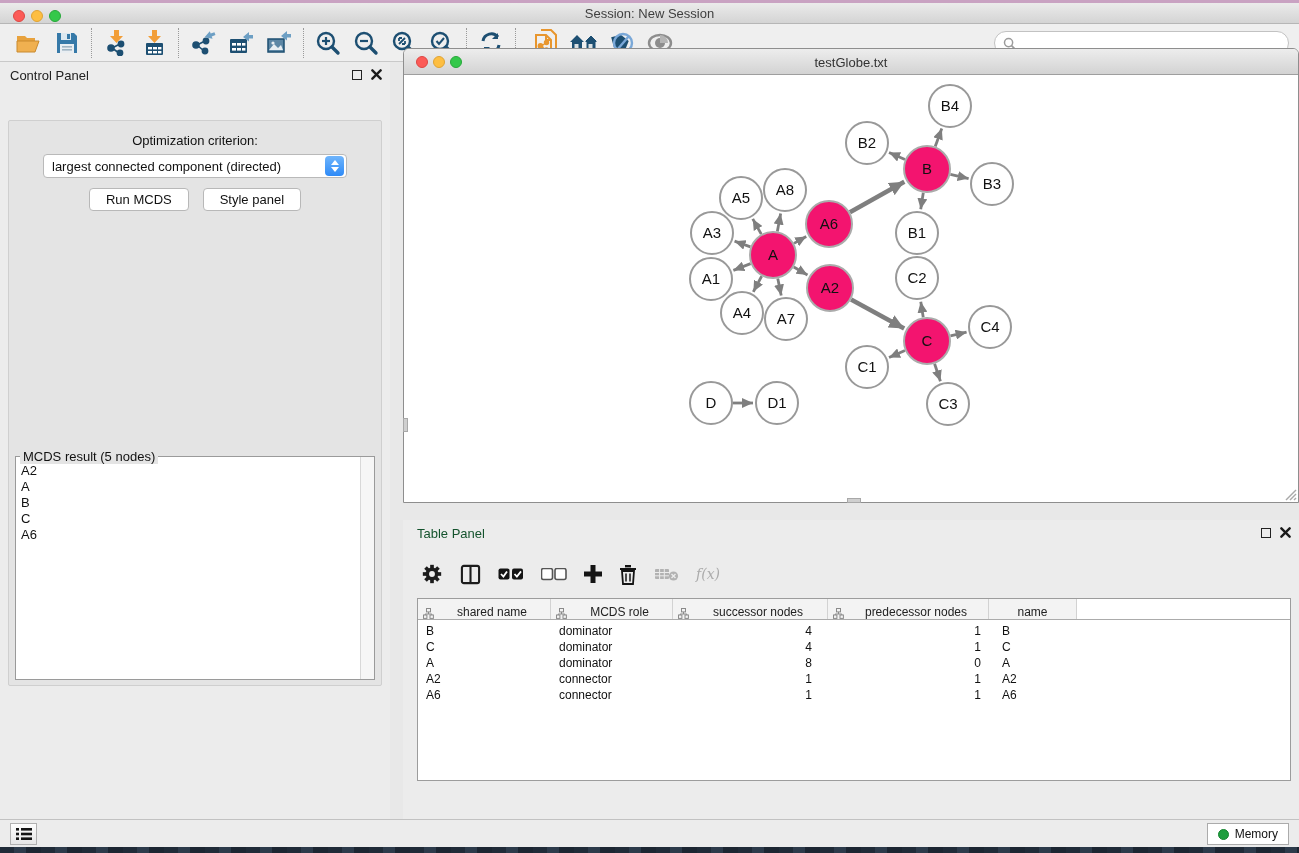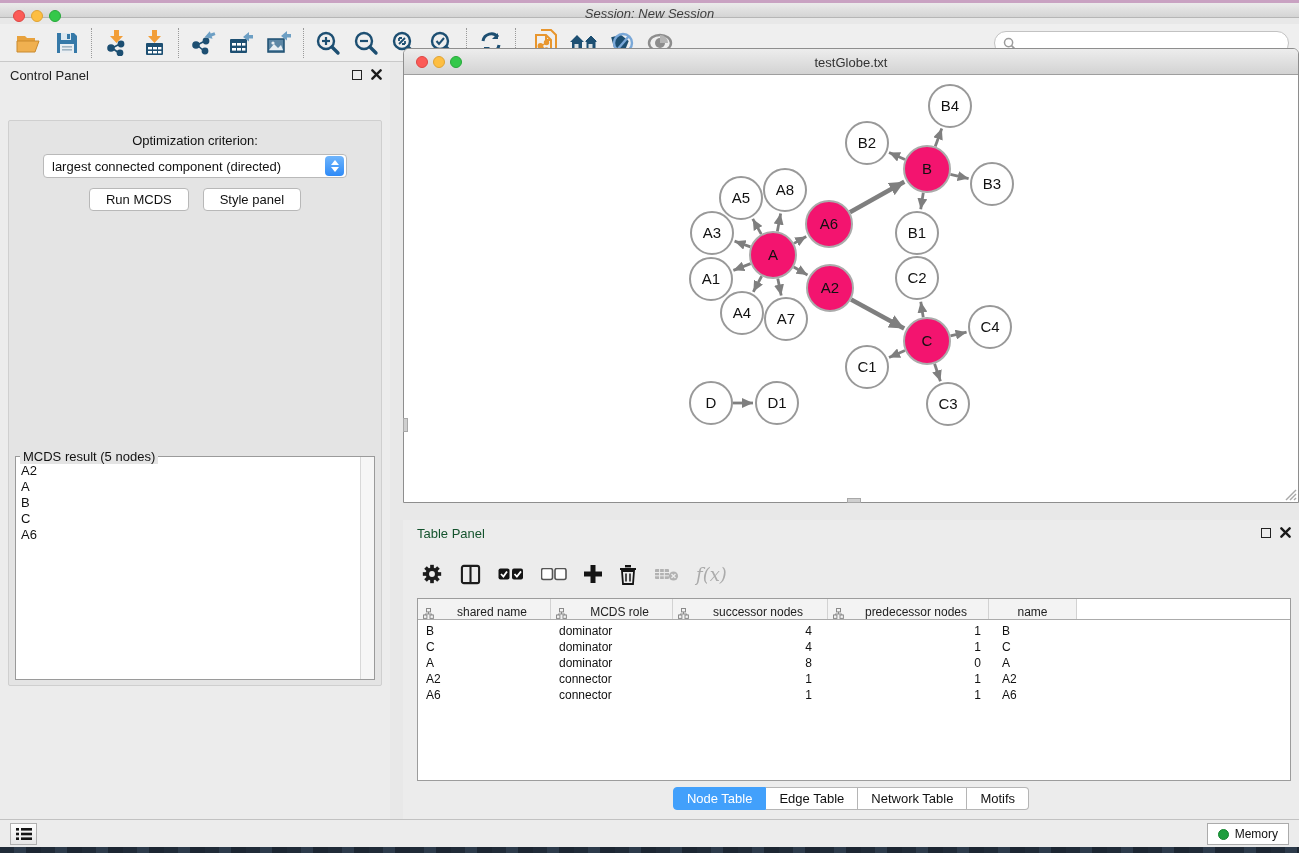--- a/index.html
+++ b/index.html
@@ -1,22 +1,22 @@
 <!DOCTYPE html>
 <html><head>
 <meta charset="utf-8">
 <style>
   * { margin:0; padding:0; box-sizing:border-box; }
   html,body { width:1299px; height:853px; overflow:hidden; }
   body { font-family:"Liberation Sans", sans-serif; background:#e8e8e8; position:relative; }
 
   
   .desktop-strip-top { position:absolute; left:0; top:0; width:1299px; height:3px; background:#c9a2c2; }
-  .titlebar { position:absolute; left:0; top:3px; width:1299px; height:15px;
-    background:linear-gradient(#ebebeb,#d4d4d4); border-bottom:1px solid #b6b6b6;font-style:italic; }
+  .titlebar { position:absolute; left:0; top:3px; width:1299px; height:21px;
+    background:linear-gradient(#ebebeb,#d4d4d4); border-bottom:1px solid #b6b6b6; }
   .titlebar-title { position:absolute; left:0; right:0; top:3px; text-align:center;
     font-size:13px; color:#3f3f3f; }
   .tl { position:absolute; top:7px; width:12px; height:12px; border-radius:50%; }
   .tl.red   { left:13px; background:#fc5b57; border:1px solid #dd4744; }
   .tl.yel   { left:31px; background:#fdbe41; border:1px solid #dfa334; }
   .tl.grn   { left:49px; background:#34c84a; border:1px solid #27a83a; }
 
   .toolbar { position:absolute; left:0; top:24px; width:1299px; height:38px;
     background:#efefef; border-bottom:1px solid #c9c9c9; display:flex; align-items:center; }
   .tbtn { width:38px; height:32px; display:flex; align-items:center; justify-content:center; }
@@ -73,21 +73,21 @@
   .net-canvas { position:absolute; left:0; right:0; top:26px; bottom:0; background:#fff; }
   .vscroll-thumb { position:absolute; left:-1px; top:343px; width:5px; height:14px; background:#cfcfcf; border:1px solid #a8a8a8; }
   .hscroll-thumb { position:absolute; left:443px; bottom:-1px; width:14px; height:5px; background:#cfcfcf; border:1px solid #a8a8a8; }
   .resize-grip { position:absolute; right:1px; bottom:1px; }
 
   
   .table-panel { position:absolute; left:403px; top:520px; width:896px; height:299px; background:#ececec; }
   .tp-header { position:absolute; left:14px; top:6px; font-size:13px; color:#14532d; }
   .tp-toolbar { position:absolute; left:18px; top:36px; height:36px; display:flex; align-items:center; gap:17px; }
   .tp-ico { display:flex; align-items:center; justify-content:center; }
-  .fx-label { font-family:"DejaVu Serif", serif; font-style:italic; font-size:18px; color:#ababab; }
+  .fx-label { font-family:"DejaVu Serif", serif; font-style:italic; font-size:14px; color:#ababab; }
   .data-table { position:absolute; left:14px; right:8px; top:78px; bottom:38px;
     background:#fff; border:1px solid #9c9c9c; overflow:hidden; }
   .dt-header { display:flex; height:21px; background:#f3f3f3; border-bottom:1px solid #ababab; }
   .dt-hcell { display:flex; align-items:flex-end; border-right:1px solid #d2d2d2; font-size:12px; color:#222; position:relative; }
   .dt-hcell .hlabel { flex:1; text-align:center; padding:0 4px; }
   .dt-hcell .hicon { margin-left:5px; }
   .dt-row { display:flex; height:16px; align-items:center; }
   .dt-cell { font-size:12px; color:#111; white-space:nowrap; overflow:hidden; }
   .tp-tabs { position:absolute; left:0; right:0; bottom:9px; display:flex; justify-content:center; }
 
@@ -561,26 +561,20 @@
         </div>
         <div class="dt-row">
           <div class="dt-cell" style="width: 133px; text-align: left; padding: 0px 0px 0px 8px;">A6</div>
           <div class="dt-cell" style="width: 122px; text-align: left; padding: 0px 0px 0px 8px;">connector</div>
           <div class="dt-cell" style="width: 155px; text-align: right; padding: 0px 16px 0px 0px;">1</div>
           <div class="dt-cell" style="width: 161px; text-align: right; padding: 0px 8px 0px 0px;">1</div>
           <div class="dt-cell" style="width: 88px; text-align: left; padding: 0px 0px 0px 13px;">A6</div>
         </div>
       </div>
   </div>
-  <div class="tp-tabs seg-tabs2" style="display:flex;justify-content:center;">
-      <div class="seg active">Node Table</div>
-      <div class="seg">Edge Table</div>
-      <div class="seg">Network Table</div>
-      <div class="seg">Motifs</div>
-    </div>
 </div>
 
 <div class="status-bar">
   <div class="list-btn">
     <svg width="16" height="14" viewBox="0 0 16 14">
       <g fill="#141414">
         <rect x="0" y="1" width="3" height="2.6"></rect>
           <rect x="5" y="1" width="11" height="2.6"></rect>
         <rect x="0" y="5.7" width="3" height="2.6"></rect>
           <rect x="5" y="5.7" width="11" height="2.6"></rect>

